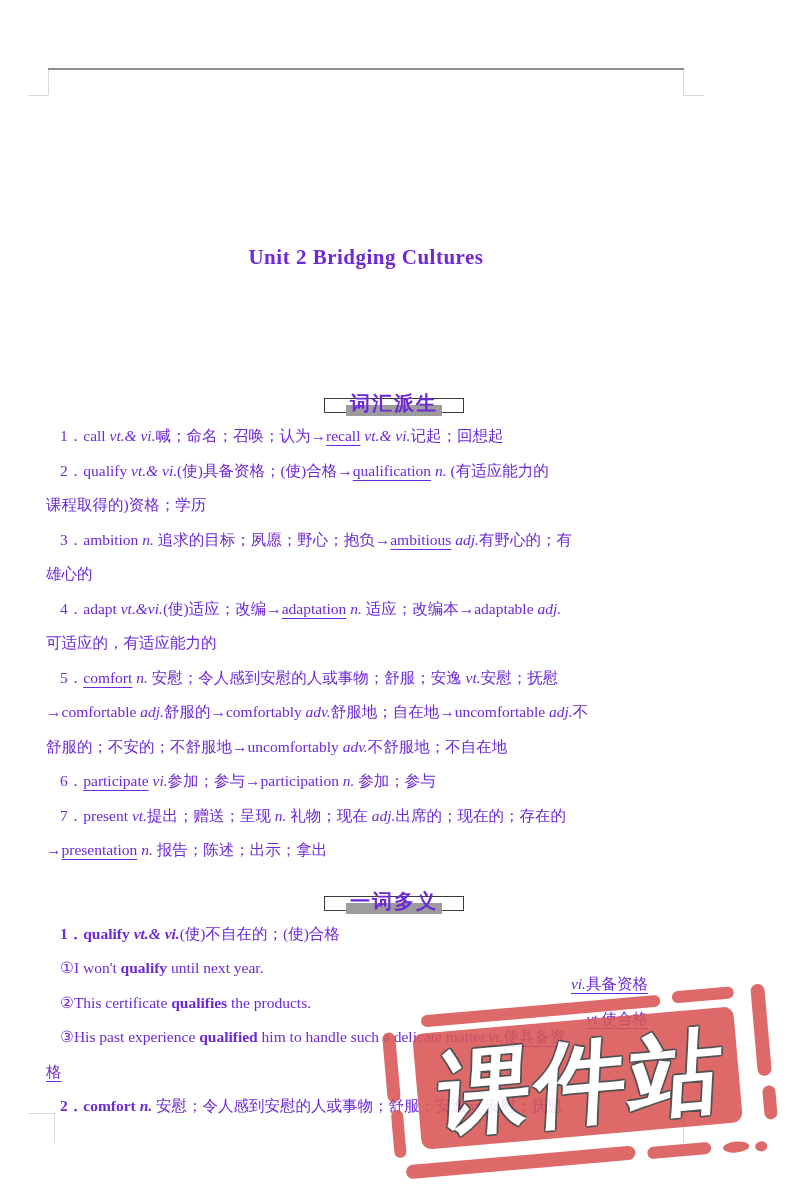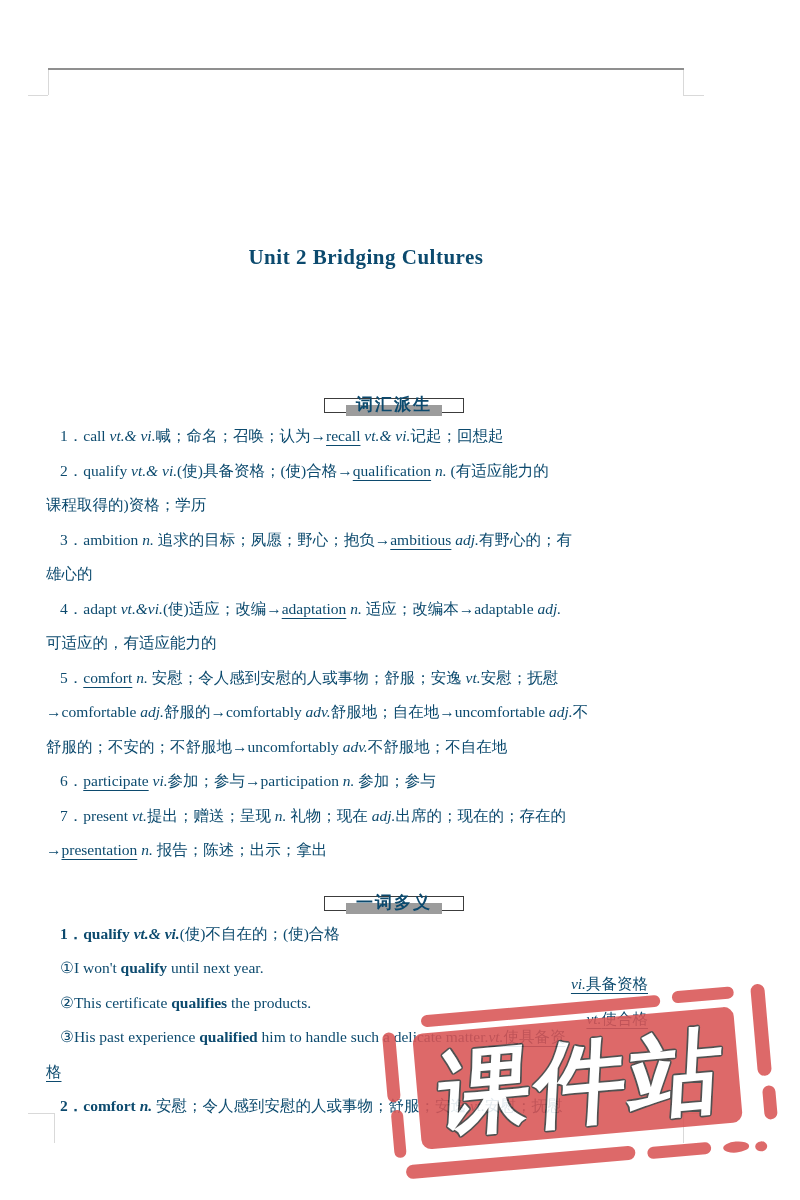--- a/index.html
+++ b/index.html
@@ -1,19 +1,19 @@
 <!DOCTYPE html>
 <html><head>
 <meta charset="utf-8">
 <style>
   * { margin:0; padding:0; box-sizing:border-box; }
   html,body { background:#ffffff; }
   .page {
     position:relative; width:800px; height:1200px; background:#ffffff;
-    font-family:"Liberation Serif", serif; color:#0c4a6e; overflow:hidden;
+    font-family:"Liberation Serif", serif; color:#6d28d9; overflow:hidden;
   }
   
   .header-rule { position:absolute; left:48px; top:68px; width:636px; height:2px; background:#8f8f8f; }
   .crop { position:absolute; background:#d9d9d9; }
   .crop.tl-v{left:48px;top:70px;width:1px;height:25px;}
   .crop.tl-h{left:28px;top:95px;width:20px;height:1px;}
   .crop.tr-v{left:683px;top:70px;width:1px;height:25px;}
   .crop.tr-h{left:683px;top:95px;width:21px;height:1px;}
   .crop.bl-h{left:28px;top:1113px;width:26px;height:1px;}
   .crop.bl-v{left:54px;top:1113px;width:1px;height:30px;}
@@ -34,21 +34,21 @@
   .right-note { position:absolute; right:38px; top:16px; }
 
   
   .badge { position:relative; width:140px; height:27px; margin:0 auto; transform:translateX(28px); }
   .badge + .line { margin-top:0; }
   .badge.second { margin-top:22px; }
   .badge-box { position:absolute; left:0; top:6px; width:100%; height:15px; background:#fff; border:1px solid #3c3c3c; }
   .badge-shadow { position:absolute; left:22px; top:13px; width:96px; height:11px; background:#9c9c9c; }
   .badge-text {
     position:relative; display:block; text-align:center; z-index:2;
-    font-family:Liberation Serif, serif; font-weight:bold; font-size:17px;
+    font-family:Liberation Mono, monospace; font-weight:bold; font-size:20px;
     line-height:26px; letter-spacing:2px;
   }
 
   
   .stamp { position:absolute; left:383px; top:990px; width:392px; height:186px;
            transform:rotate(-5deg); opacity:0.88; z-index:5; }
   .stamp-body { position:absolute; left:34px; top:30px; width:322px; height:116px; border-radius:10px; }
   .bar { position:absolute; border-radius:7px; }
   .bar.t1{left:44px;top:12px;width:240px;height:12px;}
   .bar.t2{left:296px;top:10px;width:62px;height:12px;}

